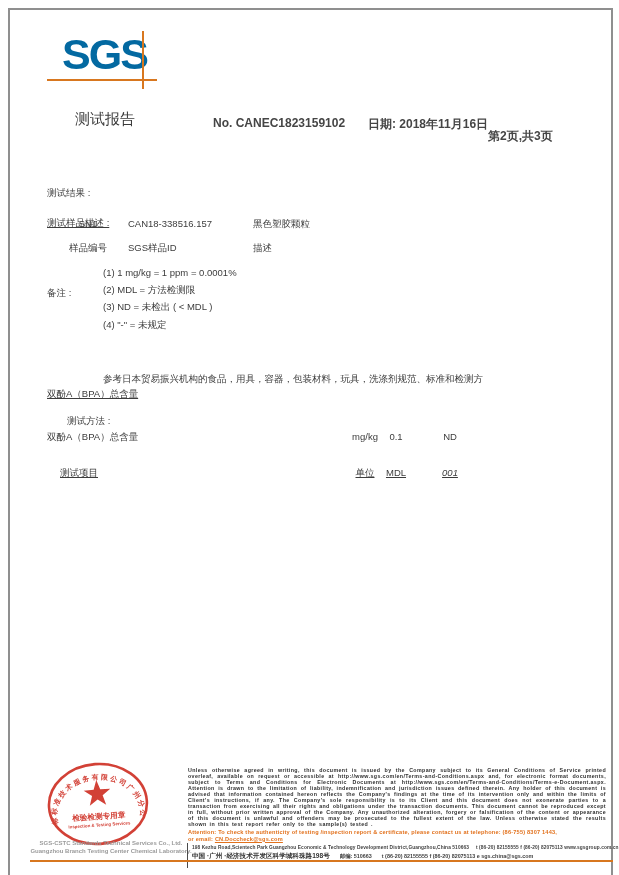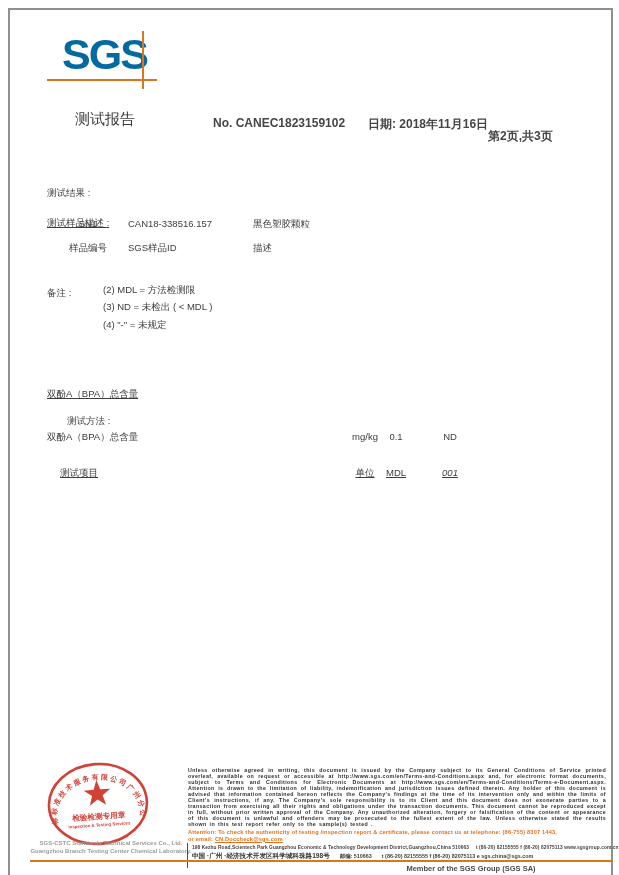--- a/index.html
+++ b/index.html
@@ -83,26 +83,28 @@
 
   <div class="abs lbl und sample-heading">测试样品描述 :</div>
   <div class="abs lbl st-c1 st-head">样品编号</div>
   <div class="abs lbl st-c2 st-head">SGS样品ID</div>
   <div class="abs lbl st-c3 st-head">描述</div>
   <div class="abs txt st-c1 st-row">SN1</div>
   <div class="abs txt st-c2 st-row">CAN18-338516.157</div>
   <div class="abs txt st-c3 st-row">黑色塑胶颗粒</div>
 
   <div class="abs lbl notes-label">备注 :</div>
+  <div class="abs txt note-line" style="top:264px;">(1) 1 mg/kg = 1 ppm = 0.0001%</div>
   <div class="abs txt note-line" style="top:281px;">(2) MDL = 方法检测限</div>
   <div class="abs txt note-line" style="top:298px;">(3) ND = 未检出 ( &lt; MDL )</div>
   <div class="abs txt note-line" style="top:316px;">(4) "-" = 未规定</div>
 
   <div class="abs lbl und bpa-heading">双酚A（BPA）总含量</div>
   <div class="abs lbl method-label">测试方法 :</div>
+  <div class="abs txt method-l1">参考日本贸易振兴机构的食品，用具，容器，包装材料，玩具，洗涤剂规范、标准和检测方</div>
 
   <div class="abs lbl und rt-item-h rt-head">测试项目</div>
   <div class="abs lbl und rt-unit rt-head">单位</div>
   <div class="abs lbl und rt-mdl rt-head">MDL</div>
   <div class="abs lbl und ital rt-val rt-head">001</div>
   <div class="abs txt rt-item rt-row">双酚A（BPA）总含量</div>
   <div class="abs txt rt-unit rt-row">mg/kg</div>
   <div class="abs txt rt-mdl rt-row">0.1</div>
   <div class="abs txt rt-val rt-row">ND</div>
 
@@ -134,14 +136,13 @@
   <div class="abs addr-row1">
     <span>198 Kezhu Road,Scientech Park Guangzhou Economic &amp; Technology Development District,Guangzhou,China  510663</span>
     <span>t (86-20) 82155555    f (86-20) 82075113    www.sgsgroup.com.cn</span>
   </div>
   <div class="abs addr-row2">
     <span class="addr-cn">中国 ·广州 ·经济技术开发区科学城科珠路198号</span>
     <span class="addr-small">邮编: 510663</span>
     <span class="addr-small">t (86-20) 82155555  f (86-20) 82075113  e  sgs.china@sgs.com</span>
   </div>
   <div class="abs bottom-line"></div>
-  <div class="abs member-line">Member of the SGS Group (SGS SA)</div>
 </div>
 
 </body></html>

